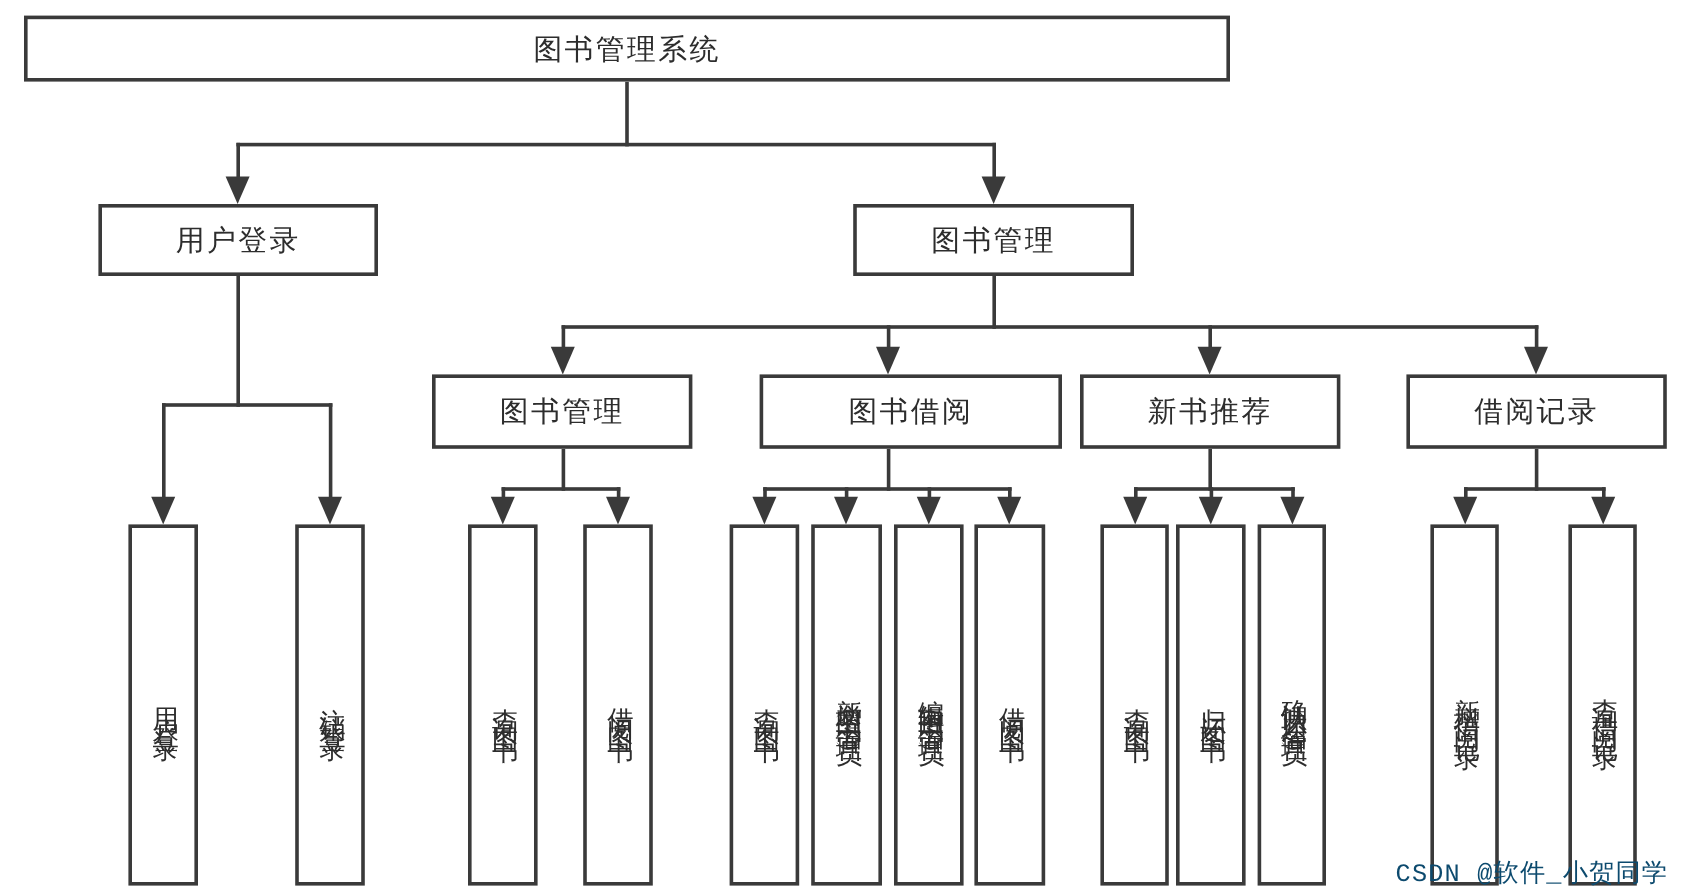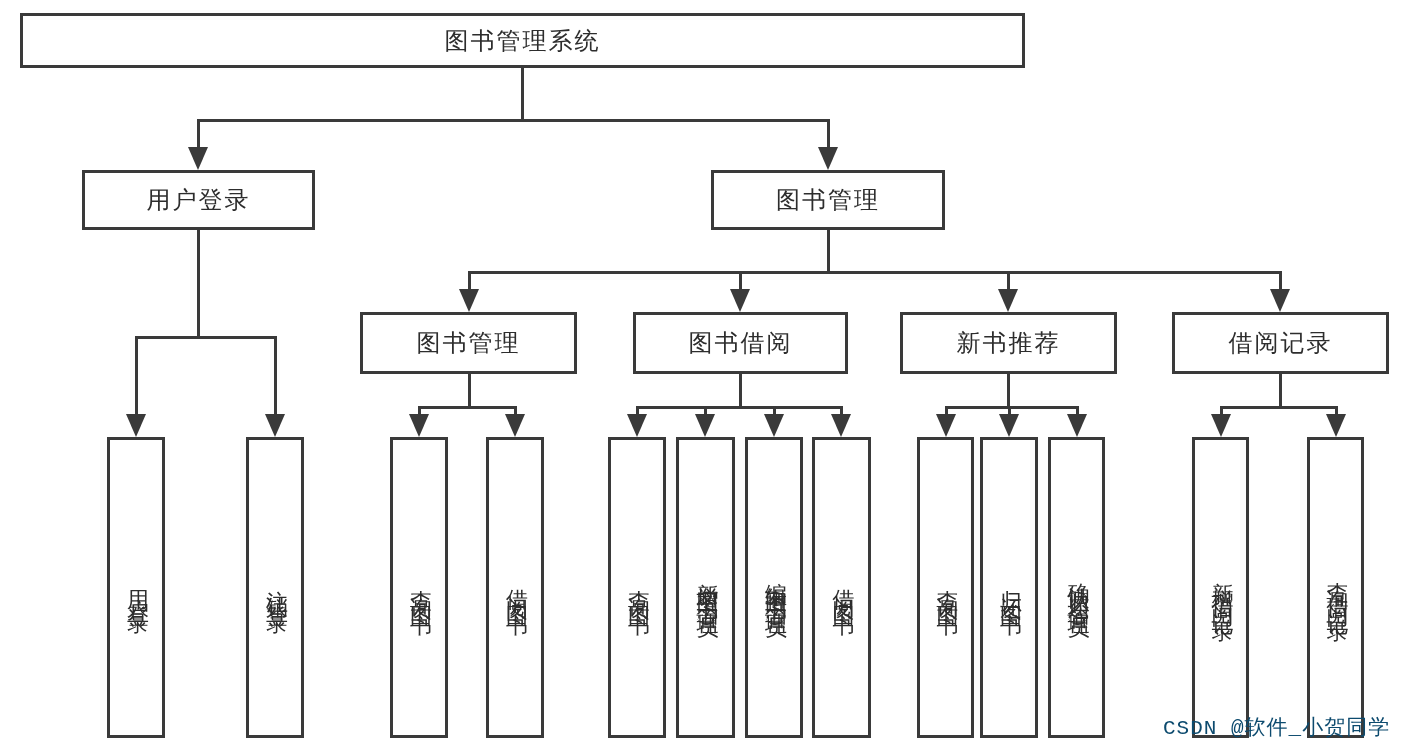--- a/index.html
+++ b/index.html
@@ -54,21 +54,21 @@
 <body>
 
 <div id="stage">
 
   <div class="hbox" style="left:20px;top:13px;width:1005px;height:55px">图书管理系统</div>
 
   <div class="hbox" style="left:82px;top:170px;width:233px;height:60px">用户登录</div>
   <div class="hbox" style="left:711px;top:170px;width:234px;height:60px">图书管理</div>
 
   <div class="hbox" style="left:360px;top:312px;width:217px;height:62px">图书管理</div>
-  <div class="hbox" style="left:633px;top:312px;width:215px;height:62px">图书借阅</div>
+  <div class="hbox" style="left:633px;top:312px;width:252px;height:62px">图书借阅</div>
   <div class="hbox" style="left:900px;top:312px;width:217px;height:62px">新书推荐</div>
   <div class="hbox" style="left:1172px;top:312px;width:217px;height:62px">借阅记录</div>
 
   <div class="vbox" style="left:107px;top:437px;width:58px;height:301px">用户登录</div>
   <div class="vbox" style="left:246px;top:437px;width:58px;height:301px">注销登录</div>
 
   <div class="vbox" style="left:390px;top:437px;width:58px;height:301px">查询图书</div>
   <div class="vbox" style="left:486px;top:437px;width:58px;height:301px">借阅图书</div>
 
   <div class="vbox" style="left:608px;top:437px;width:58px;height:301px">查询图书</div>

